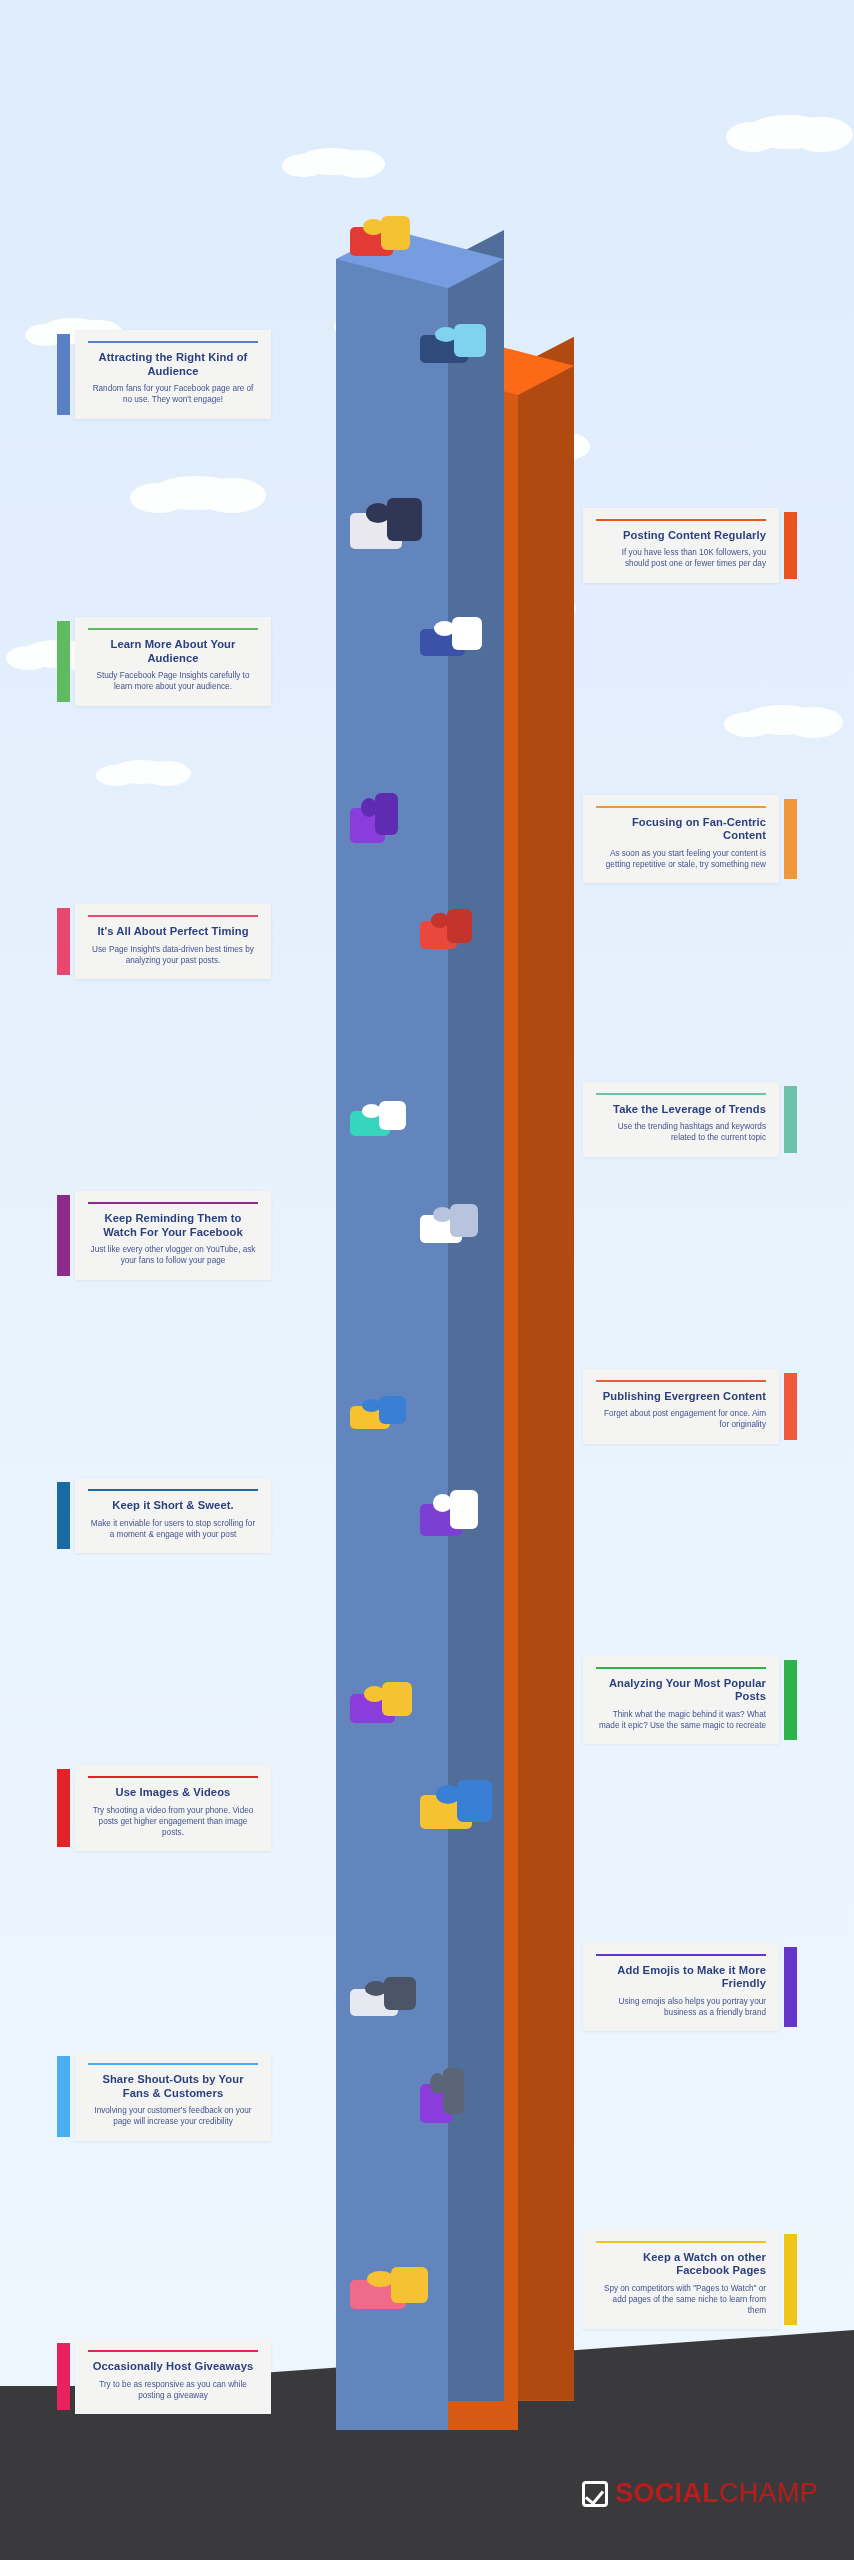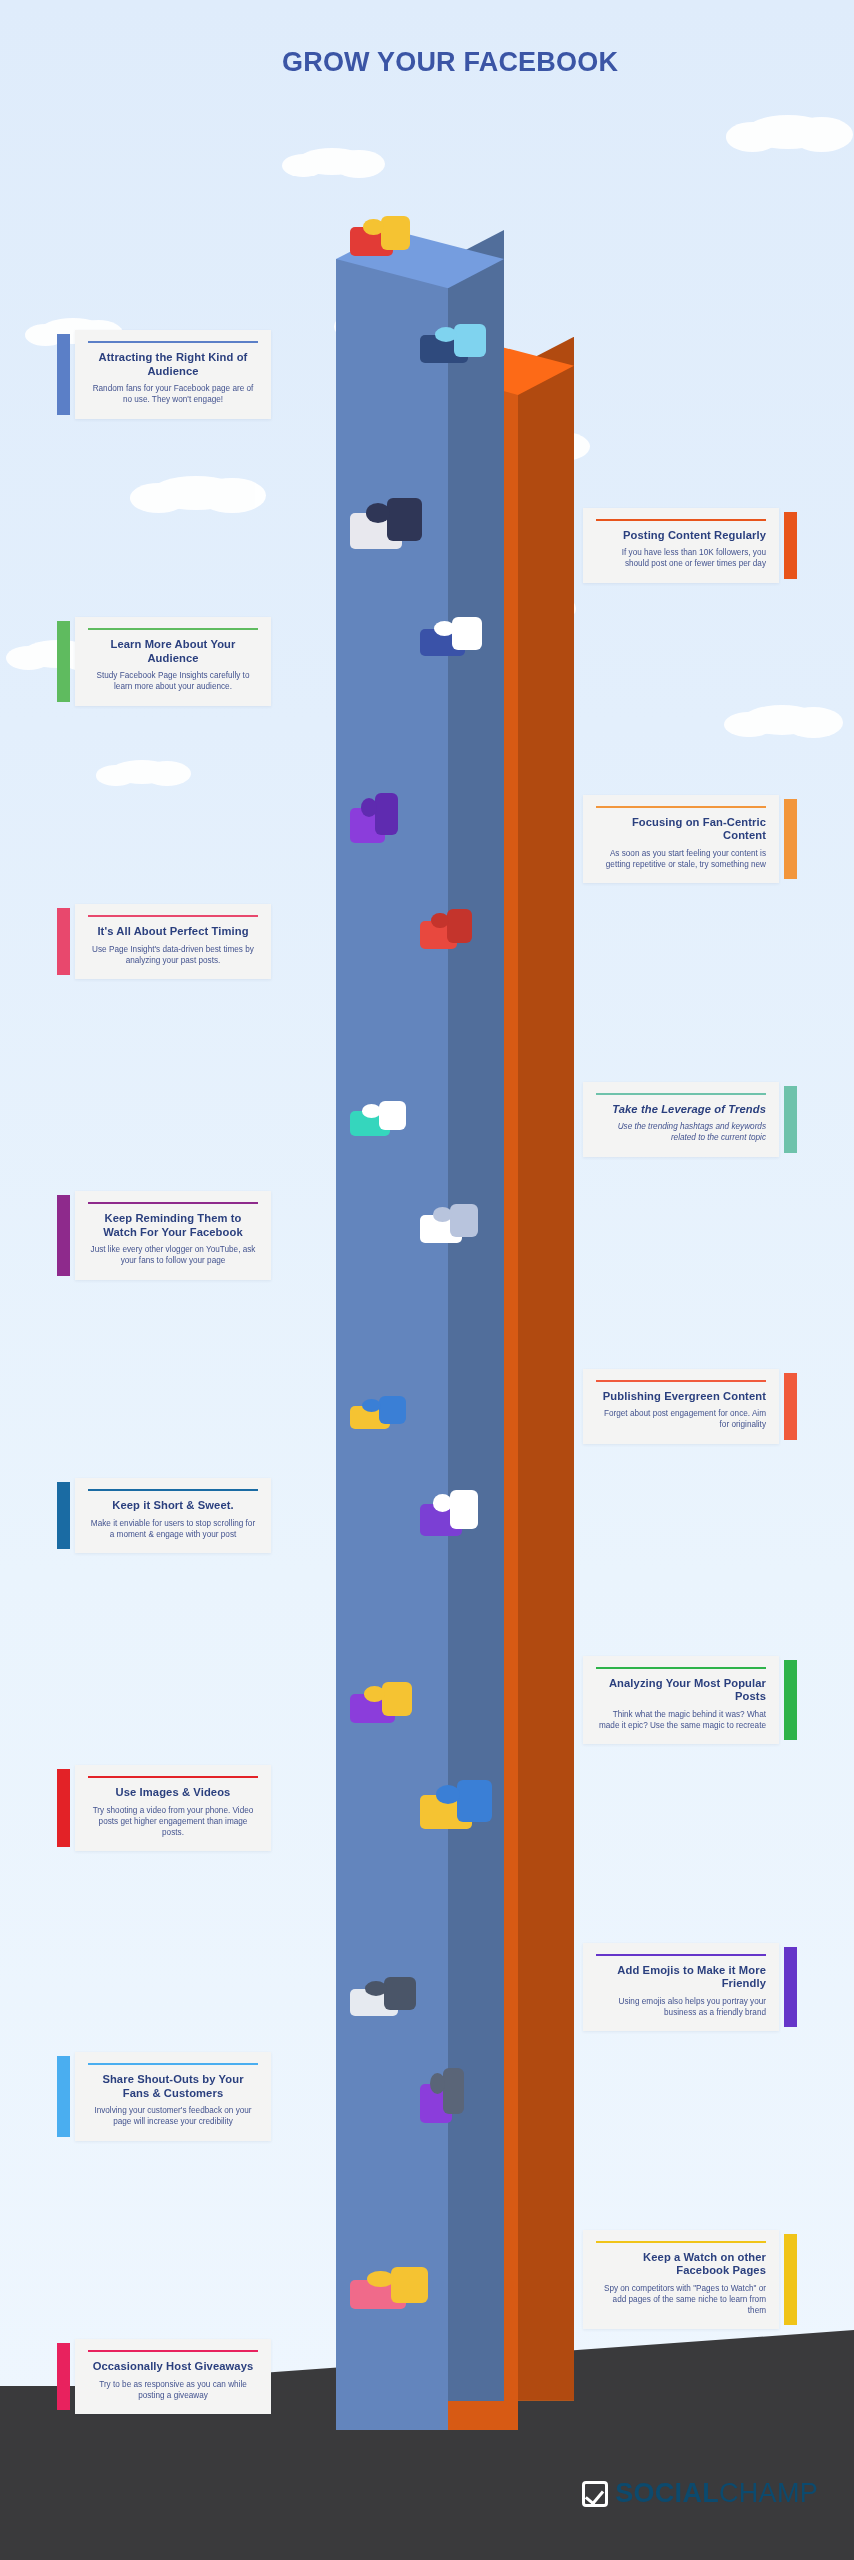--- a/index.html
+++ b/index.html
@@ -129,21 +129,21 @@
   }
   #logo .mark::after {
     content: "";
     position: absolute;
     left: 4px; top: 3px;
     width: 8px; height: 14px;
     border: solid #fff;
     border-width: 0 3px 3px 0;
     transform: rotate(40deg);
   }
-  #logo .wordmark { font-size: 27px; letter-spacing: .3px; color: #0c4a6e; }
+  #logo .wordmark { font-size: 27px; letter-spacing: .3px; color: #b91c1c; }
   #logo .wordmark b { font-weight: 800; }
   #logo .wordmark span { font-weight: 400; }
 
   
   .prop { position: absolute; }
 </style>
 </head>
 <body>
 
 <div id="sky"></div>
@@ -157,21 +157,20 @@
 <div class="cloud" style="left:470px; top:590px; width:84px; height:32px;"></div>
 <div class="cloud" style="left:22px;  top:640px; width:72px; height:28px;"></div>
 <div class="cloud" style="left:742px; top:705px; width:80px; height:30px;"></div>
 <div class="cloud" style="left:110px; top:760px; width:64px; height:24px;"></div>
 
 <div id="footer-slope"></div>
 <div id="footer-band"></div>
 
 <div id="header">
   <div id="title-block">
-    <div>GROW YOUR FACEBOOK</div>
   </div>
 </div>
 
 <div id="tower">
     <div class="blk" style="left: 336px; top: 230px; width: 112px; height: 2200px; z-index: 100;">
       <div class="face-l" style="left: 0px; top: 29.12px; width: 112px; height: 2170.88px; background: rgb(99, 133, 189);"></div>
       <div class="face-r" style="left: 112px; top: 0px; width: 56px; height: 2170.88px; background: rgb(81, 110, 155); clip-path: polygon(0px 29.12px, 56px 0px, 56px 2170.88px, 0px 2170.88px);"></div>
       <div style="position: absolute; left: 0px; top: 0px; width: 168px; height: 58.24px; background: rgb(117, 157, 223); clip-path: polygon(0px 29.12px, 56px 0px, 168px 29.12px, 112px 58.24px);"></div>
     </div>
     <div class="blk" style="left: 406px; top: 336.667px; width: 112px; height: 2093.33px; z-index: 99;">
@@ -345,21 +344,21 @@
       <div class="rule" style="background: rgb(242, 150, 60);"></div>
       <h3>Focusing on Fan-Centric Content</h3>
       <p>As soon as you start feeling your content is getting repetitive or stale, try something new</p>
     </div>
     <div class="card left" style="top: 904px; left: 75px; z-index: 300;">
       <div class="bar" style="background: rgb(232, 72, 109);"></div>
       <div class="rule" style="background: rgb(232, 72, 109);"></div>
       <h3>It's All About Perfect Timing</h3>
       <p>Use Page Insight's data-driven best times by analyzing your past posts.</p>
     </div>
-    <div class="card right" style="top: 1047.5px; left: 583px; z-index: 300; font-style: italic;">
+    <div class="card right" style="top: 1047.5px; left: 583px; z-index: 300;">
       <div class="bar" style="background: rgb(110, 194, 171);"></div>
       <div class="rule" style="background: rgb(110, 194, 171);"></div>
       <h3>Take the Leverage of Trends</h3>
       <p>Use the trending hashtags and keywords related to the current topic</p>
     </div>
     <div class="card left" style="top: 1191px; left: 75px; z-index: 300;">
       <div class="bar" style="background: rgb(142, 42, 140);"></div>
       <div class="rule" style="background: rgb(142, 42, 140);"></div>
       <h3>Keep Reminding Them to Watch For Your Facebook</h3>
       <p>Just like every other vlogger on YouTube, ask your fans to follow your page</p>

